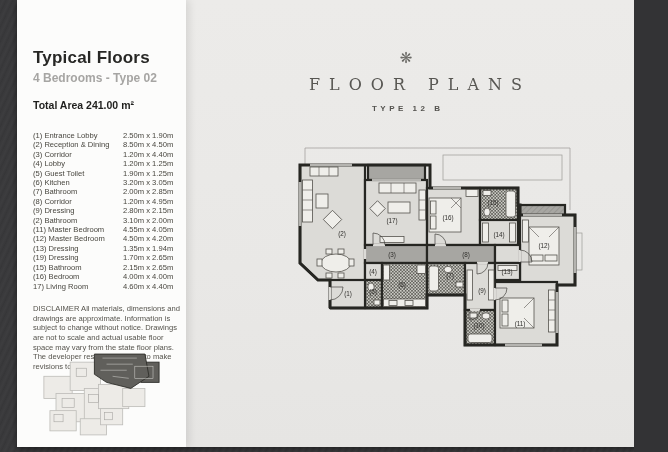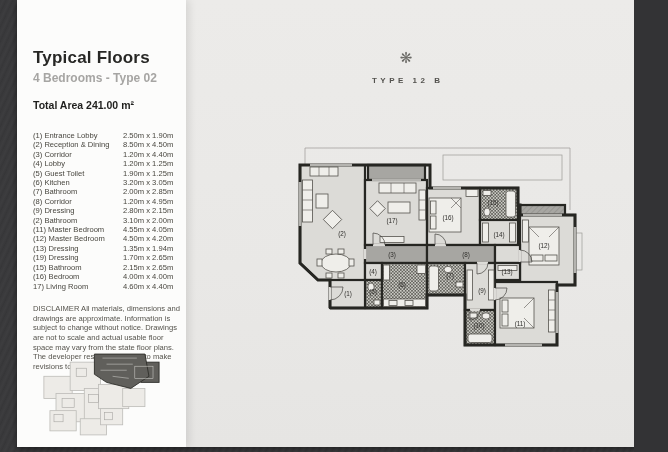--- a/index.html
+++ b/index.html
@@ -155,20 +155,21 @@
         <rect class="kph" x="104" y="14" width="18" height="20"></rect>
         <polygon class="kph" points="58,6 108,6 112,28 94,40 70,34 58,26"></polygon>
         <path class="kphl" d="M66,10 L100,10 M70,16 L96,16 M64,22 L90,22 M76,28 L92,30"></path>
         <rect class="kphl" x="98" y="18" width="18" height="12"></rect>
       </g>
     </svg>
   </div>
 
   <div class="plan-header">
     <div class="ornament">❋</div>
+    <div class="logo-title">FLOOR PLANS</div>
     <div class="logo-sub">TYPE 12 B</div>
   </div>
 
   <svg class="plansvg" width="340" height="240" viewBox="0 0 340 240">
     <defs>
       <pattern id="tiles" width="3.2" height="3.2" patternUnits="userSpaceOnUse">
         <rect width="3.2" height="3.2" fill="#ccccc6"></rect>
         <rect width="1.6" height="1.6" fill="#63625c"></rect>
         <rect x="1.6" y="1.6" width="1.6" height="1.6" fill="#63625c"></rect>
       </pattern>

